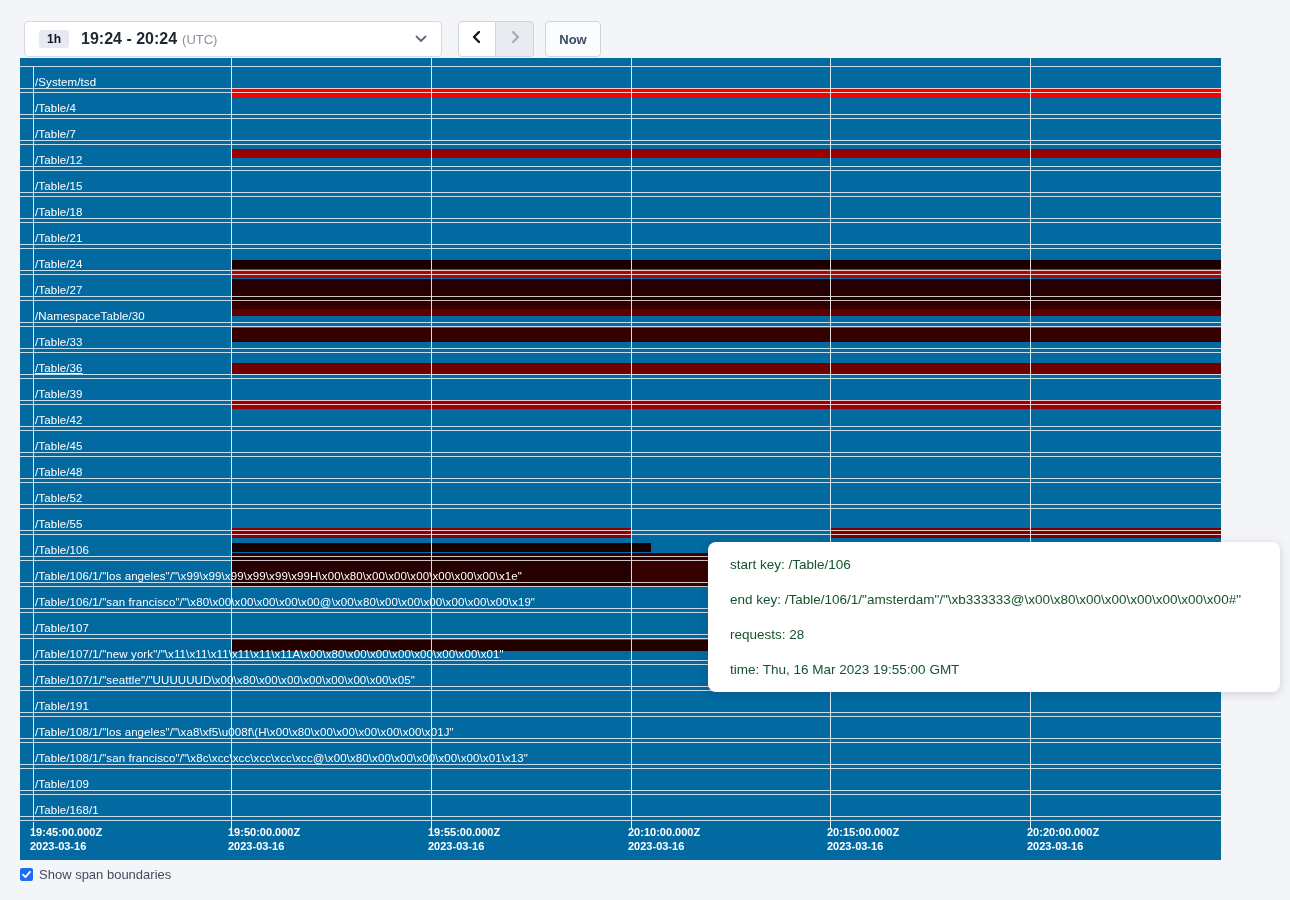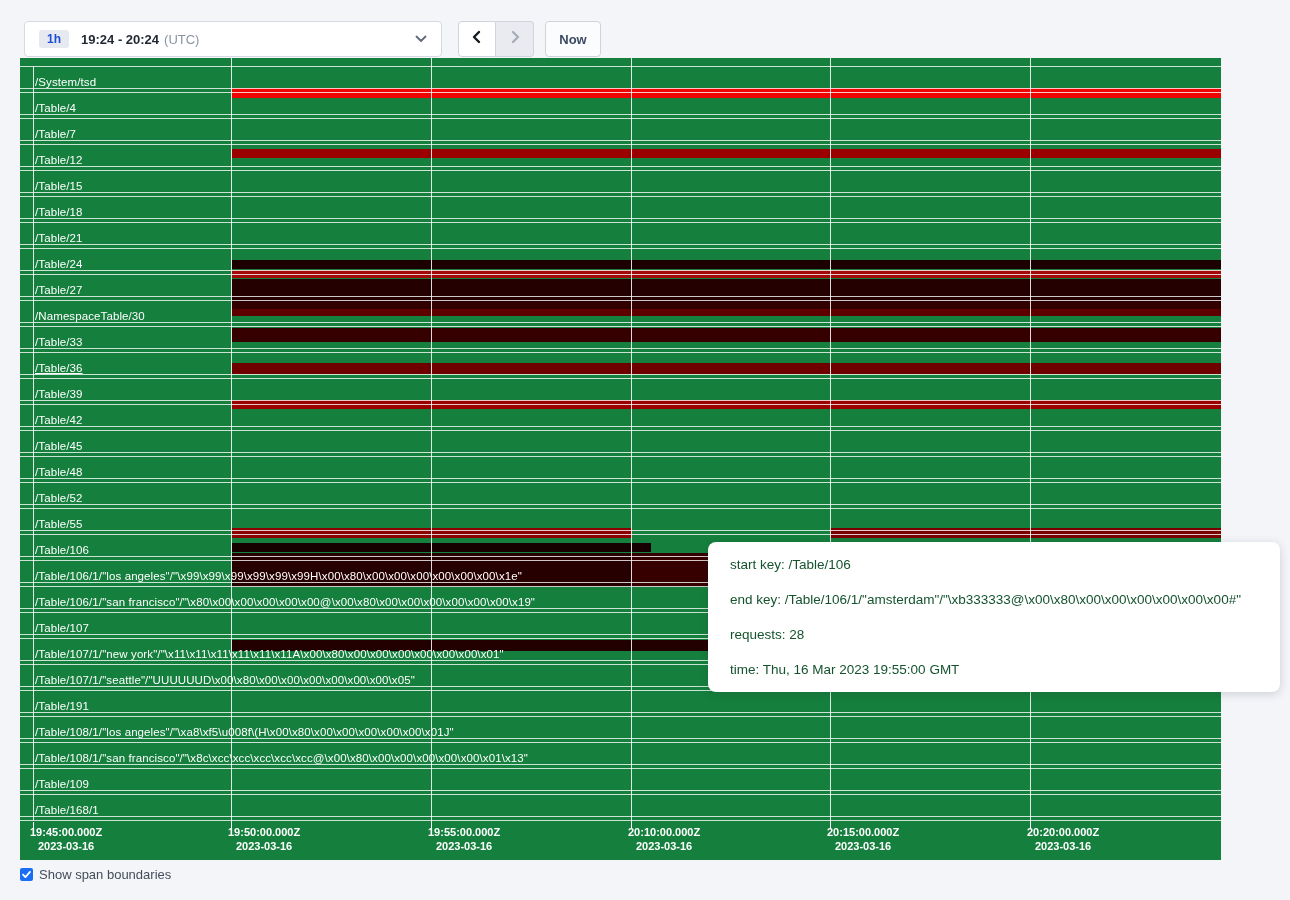--- a/index.html
+++ b/index.html
@@ -12,45 +12,45 @@
   .abs{position:absolute;}
 
   
   .time-select{
     left:24px;top:21px;width:418px;height:36px;
     background:#ffffff;border:1px solid #d6d9e1;border-radius:4px;
     display:flex;align-items:center;padding:0 14px;box-sizing:border-box;
     cursor:pointer;
   }
   .dur-badge{
-    background:#e7e9f0;color:#1d4ed8;font-size:12px;font-weight:700;
+    background:#e7e9f0;color:#0f172a;font-size:12px;font-weight:700;
     padding:3px 8px;border-radius:3px;line-height:1;
   }
-  .range-text{margin-left:12px;font-size:13px;font-weight:700;color:#1f2733;}
+  .range-text{margin-left:12px;font-size:16px;font-weight:700;color:#1f2733;}
   .tz-text{margin-left:5px;font-size:13px;color:#8a93a3;}
   .chev-down{margin-left:auto;color:#5f6a7b;display:flex;align-items:center;}
 
   .nav-group{left:458px;top:21px;display:flex;}
   .nav-btn{
     width:38px;height:36px;box-sizing:border-box;border:1px solid #cfd3dc;
     display:flex;align-items:center;justify-content:center;background:#ffffff;
   }
   .nav-btn.prev{border-radius:4px 0 0 4px;color:#14181f;cursor:pointer;}
   .nav-btn.next{border-radius:0 4px 4px 0;border-left:none;background:#e9ebf0;color:#a7aeba;}
   .now-btn{
     left:545px;top:21px;width:56px;height:36px;box-sizing:border-box;
     background:#fbfcfd;border:1px solid #cfd3dc;border-radius:4px;
     color:#3b4a63;font-size:13px;font-weight:700;
     display:flex;align-items:center;justify-content:center;cursor:pointer;
   }
 
   
   .heatmap{
-    left:20px;top:58px;width:1201px;height:802px;background:#15803d;
-    overflow:hidden;cursor:crosshair;text-align:center;
+    left:20px;top:58px;width:1201px;height:802px;background:#0369a1;
+    overflow:hidden;cursor:crosshair;
   }
   .band{position:absolute;}
   .hline{position:absolute;left:0;width:1201px;height:1px;background:rgba(255,255,255,0.78);}
   .vline{position:absolute;width:1px;background:rgba(255,255,255,0.85);}
   .row-lbl{
     position:absolute;left:15px;color:#ffffff;font-size:11.5px;line-height:12px;
     white-space:nowrap;letter-spacing:0.1px;
   }
   .tick{position:absolute;width:1px;height:6px;background:#ffffff;top:764px;}
   .axis-lbl{

